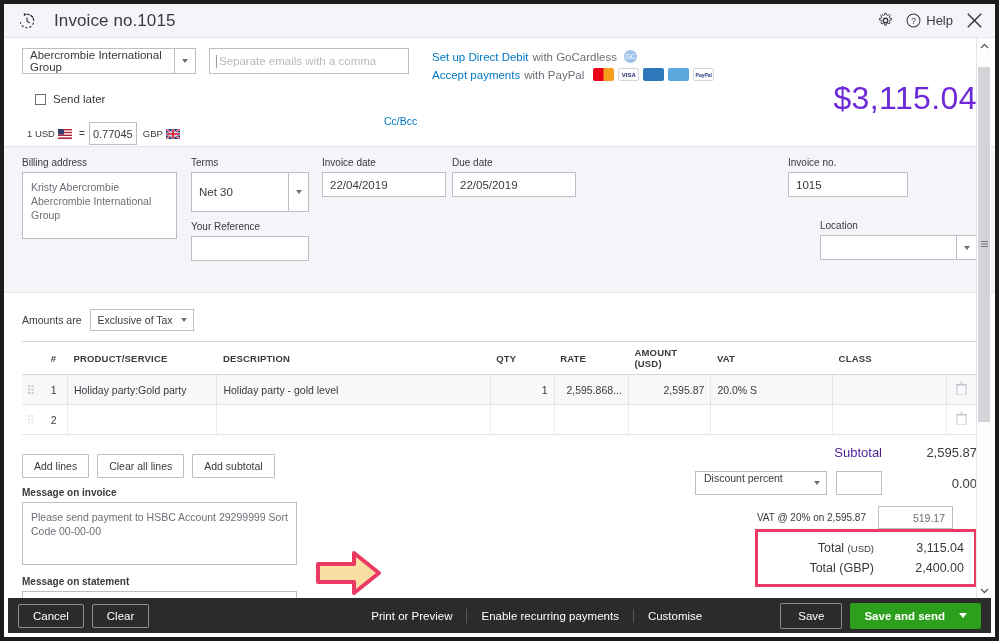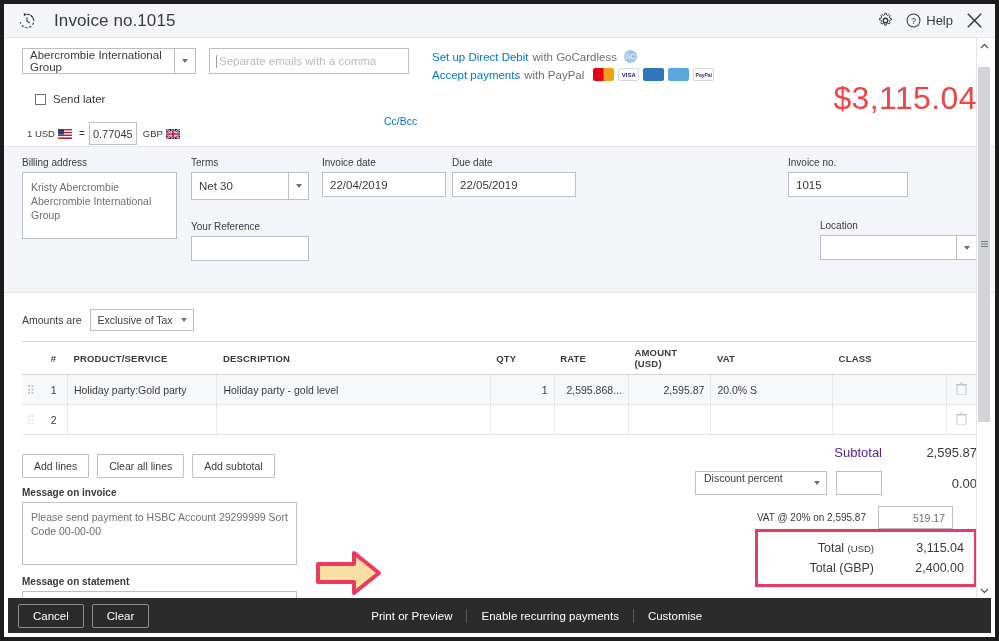--- a/index.html
+++ b/index.html
@@ -83,21 +83,21 @@
   .c-visa { background: #fff; color:#1a1f71; border:1px solid #d3d6db; font-size:6px; }
   .c-amex { background: #2e77bb; }
   .c-bank { background: #5ba7dd; }
   .c-pp { background: #fff; border:1px solid #d3d6db; color:#253b80; font-size:5px; }
   .gc-badge { width: 13px; height: 13px; border-radius: 50%; background: #9fc2e8;
               color: #fff; font-size: 7px; display:flex; align-items:center; justify-content:center;
               margin-left: 7px; }
 
   .bigtotal {
     position: absolute; right: 18px; top: 42px;
-    font-size: 32px; color: #ef4444; letter-spacing: .4px;
+    font-size: 32px; color: #6d28d9; letter-spacing: .4px;
   }
 
   .fxrow {
     display: flex; align-items: center; margin-top: 17px; margin-left: 5px;
   }
   .fx-lbl { font-size: 9.5px; color: #393a3d; }
   .flag { width: 14px; height: 10px; margin: 0 3px; display:inline-block; border:0; }
   .fx-eq { font-size: 10px; color: #393a3d; margin: 0 4px; }
   .fx-input {
     width: 48px; height: 23px; border: 1px solid #babec5; background: #fff;
@@ -344,21 +344,21 @@
   <div class="formblock">
     <div class="fld" style="left:18px;top:10px;">
       <span class="flbl">Billing address</span>
       <div class="billbox" style="white-space:pre-line">Kristy Abercrombie
 Abercrombie International
 Group</div>
     </div>
 
     <div class="fld" style="left:187px;top:10px;">
       <span class="flbl">Terms</span>
-      <div class="inp sel-wrap" style="width:118px;height:28px;">
+      <div class="inp sel-wrap" style="width:118px;height:40px;">
         <span>Net 30</span>
         <span class="sel-caret">
             <i class="caret"></i>
           </span>
       </div>
     </div>
 
     <div class="fld" style="left:318px;top:10px;">
       <span class="flbl">Invoice date</span>
       <div class="inp" style="width:124px;height:25px;">22/04/2019</div>
@@ -574,15 +574,22 @@
   </div>
 
   <div class="footer">
     <button class="fbtn">Cancel</button>
     <button class="fbtn">Clear</button>
     <div class="fcenter">
       <span class="flink">Print or Preview</span>
       <span class="flink">Enable recurring payments</span>
       <span class="flink">Customise</span>
     </div>
+    <div class="fright">
+      <button class="save-btn">Save</button>
+      <div class="sas-btn">
+        <span>Save and send</span>
+        <i class="wcaret"></i>
+      </div>
+    </div>
   </div>
 
 </div>
 
 </body></html>

